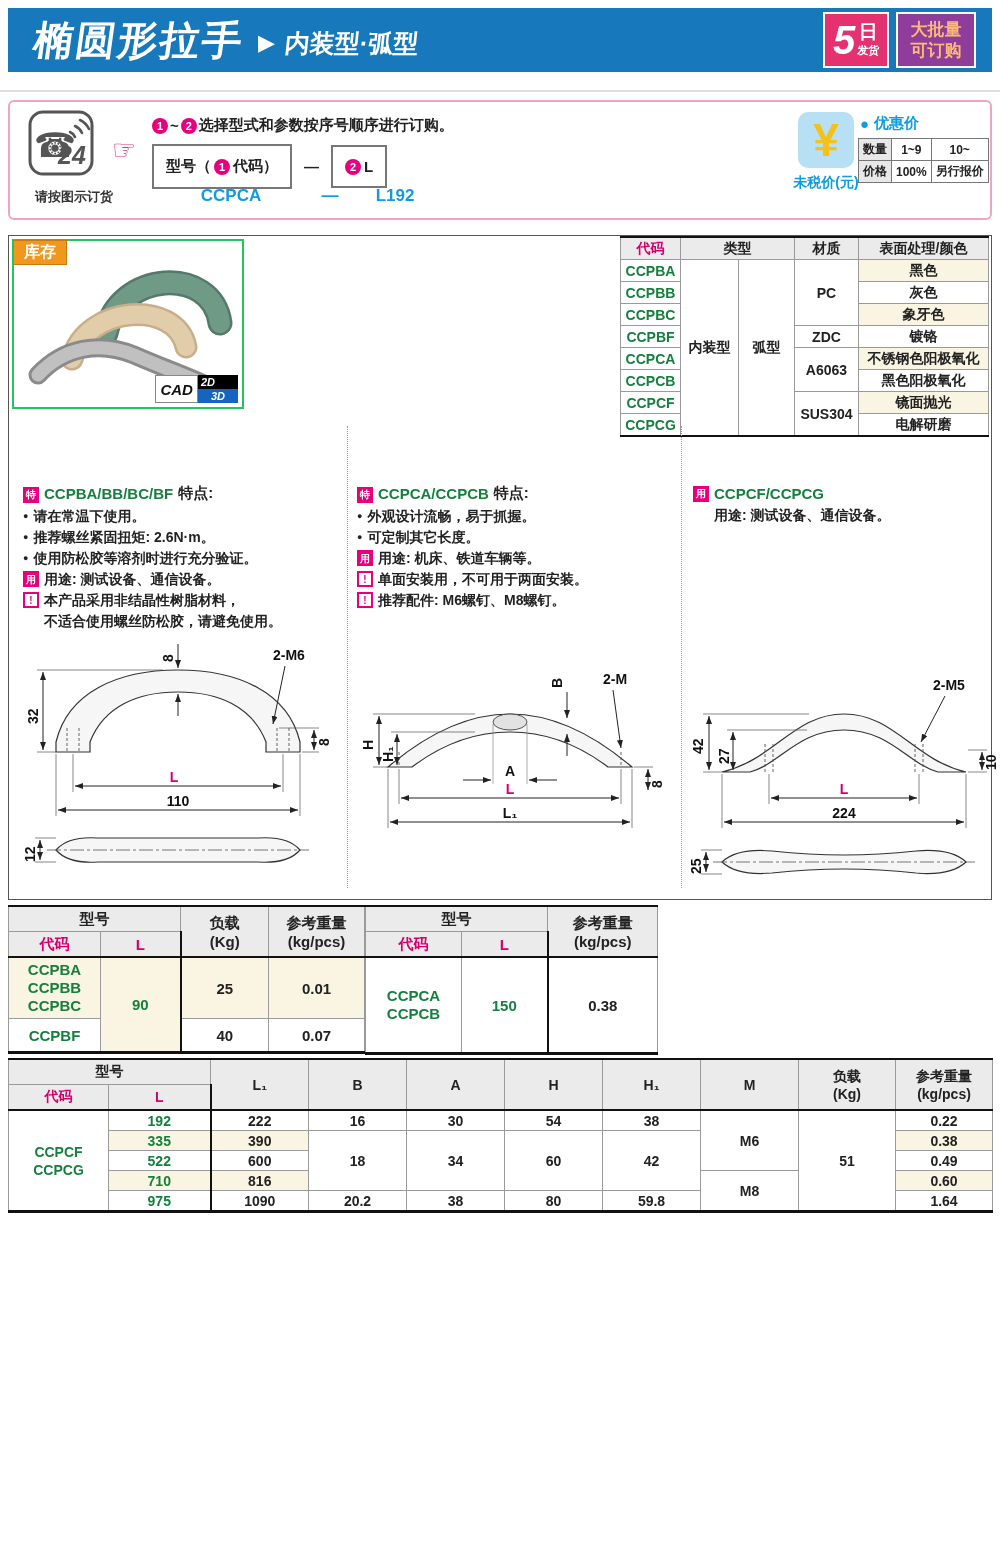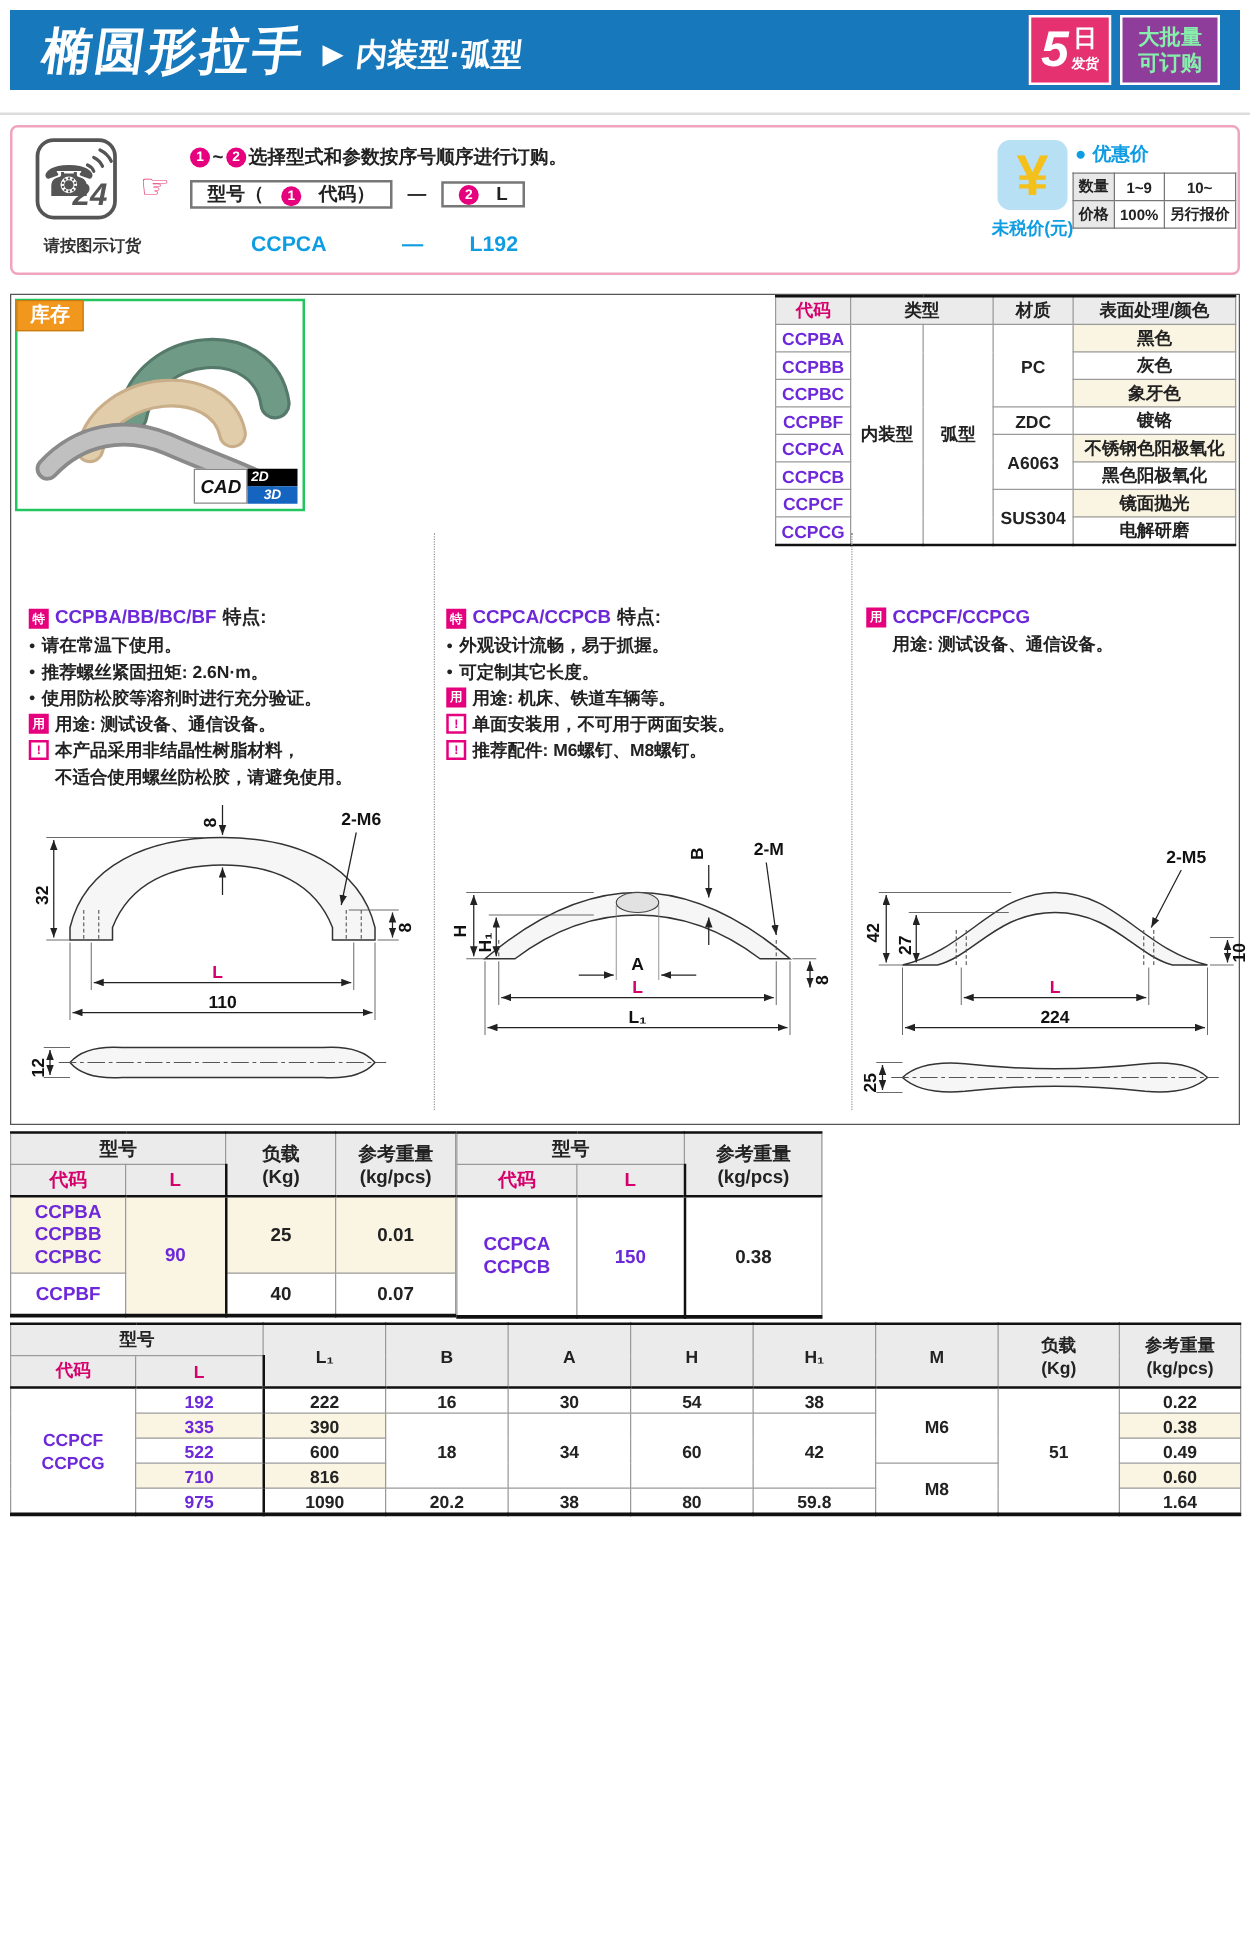--- a/index.html
+++ b/index.html
@@ -10,31 +10,31 @@
   #hdr{left:8px;top:8px;width:984px;height:64px;background:#1779bb;display:flex;align-items:center;}
   .title{color:#fff;font-size:40px;font-weight:bold;transform:skewX(-8deg);letter-spacing:2px;margin-left:26px;white-space:nowrap;}
   .harrow{color:#fff;font-size:22px;margin:6px 10px 0 14px;}
   .subtitle{color:#fff;font-size:25px;font-weight:bold;transform:skewX(-6deg);margin-top:6px;white-space:nowrap;}
   .badges{margin-left:auto;display:flex;gap:7px;margin-right:16px;}
   .b5{width:62px;height:52px;background:#e5316f;border:2px solid #fff;display:flex;align-items:center;justify-content:center;color:#fff;}
   .b5 .big{font-size:40px;font-weight:bold;font-style:italic;line-height:1;}
   .b5 .col{display:flex;flex-direction:column;margin-left:2px;align-items:center;}
   .b5 .day{font-size:19px;font-weight:bold;line-height:1.1;}
   .b5 .ship{font-size:11px;font-weight:bold;white-space:nowrap;}
-  .bbulk{width:76px;height:52px;background:#8e3e9a;border:2px solid #fff;color:#86efac;display:flex;flex-direction:column;align-items:center;justify-content:center;font-weight:bold;font-size:17px;line-height:1.25;white-space:nowrap;}
+  .bbulk{width:76px;height:52px;background:#8e3e9a;border:2px solid #fff;color:#fdba74;display:flex;flex-direction:column;align-items:center;justify-content:center;font-weight:bold;font-size:17px;line-height:1.25;white-space:nowrap;}
   .rule{left:0;top:90px;width:1000px;height:2px;background:#ddd;}
 
   
   #order{left:8px;top:100px;width:980px;height:116px;border:2px solid #f0a4bd;border-radius:6px;background:#fff;}
   .pcap{left:8px;top:86px;width:112px;text-align:center;font-size:13px;font-weight:bold;color:#333;white-space:nowrap;}
   .hand{left:102px;top:32px;font-size:27px;color:#e5316f;}
   .circ{display:inline-flex;width:16px;height:16px;border-radius:50%;background:#e6007e;color:#fff;font-size:11px;font-weight:bold;align-items:center;justify-content:center;flex:none;}
   .instr{left:142px;top:14px;display:flex;align-items:center;gap:2px;font-size:15px;font-weight:bold;}
   .boxrow{left:142px;top:42px;display:flex;align-items:center;font-size:15px;font-weight:bold;}
-  .obox{border:2px solid #777;padding:0 12px;display:flex;align-items:flex-end;gap:14px;background:#fff;}
+  .obox{border:2px solid #777;padding:11px 12px;display:flex;align-items:center;gap:3px;background:#fff;}
   .dash{margin:0 12px;}
   .ex{left:142px;top:84px;display:flex;font-size:17px;font-weight:bold;color:#0e9ce2;}
   .ex span{display:inline-block;text-align:center;}
   .exc{width:158px;} .exd{width:40px;} .exl{width:90px;}
   .yicon{left:788px;top:10px;width:56px;height:56px;background:#b8e0f5;border-radius:10px;display:flex;align-items:center;justify-content:center;}
   .yicon span{color:#f3c01c;font-size:46px;font-weight:bold;}
   .taxlbl{left:772px;top:72px;width:88px;text-align:center;color:#0e9ce2;font-weight:bold;font-size:14px;white-space:nowrap;}
   .ptitle{left:850px;top:12px;color:#0e9ce2;font-weight:bold;font-size:15px;display:flex;align-items:center;gap:5px;}
   .ptbl{left:848px;top:36px;border-collapse:collapse;}
   .ptbl td{border:1px solid #777;font-size:12px;font-weight:bold;text-align:center;padding:2px 4px;white-space:nowrap;}
@@ -46,21 +46,21 @@
   .stock{left:-1px;top:-1px;background:#f2971e;border:1px solid #c87b10;color:#fff;font-weight:bold;font-size:16px;padding:1px 10px;}
   .cadbadge{right:4px;bottom:4px;display:flex;align-items:stretch;margin-left:44px;}
   .cadl{border:1px solid #888;background:#fff;color:#111;font-weight:bold;font-style:italic;font-size:15px;padding:2px 4px;display:flex;align-items:center;}
   .cadcol{display:flex;flex-direction:column;}
   .cad2{background:#000000;color:#fff;font-size:11px;font-weight:bold;font-style:italic;padding:0 3px;line-height:14px;}
   .cad3{background:#1565c0;color:#fff;font-size:11px;font-weight:bold;font-style:italic;padding:0 13px;line-height:14px;}
 
   .mt{border-collapse:collapse;border-top:2px solid #111;border-bottom:2px solid #111;}
   .mt td{border:1px solid #9a9a9a;font-size:14px;font-weight:bold;text-align:center;height:21px;padding:0 3px;white-space:nowrap;}
   .mt .hd{background:#ebebeb;}
-  .cb{color:#6d28d9;} .pk{color:#d6006c;} .cr{background:#faf4e2;}
+  .cb{color:#15803d;} .pk{color:#d6006c;} .cr{background:#faf4e2;}
 
   .vsep{border-left:1px dotted #9a9a9a;width:0;top:190px;height:462px;}
 
   .fcol{font-size:14px;font-weight:bold;}
   .ft{display:flex;align-items:center;gap:5px;font-size:15px;margin-bottom:3px;white-space:nowrap;}
   .fline{display:flex;align-items:flex-start;gap:5px;line-height:21px;white-space:nowrap;}
   .blt{font-size:9px;line-height:21px;}
   .fic{width:16px;height:16px;background:#e6007e;color:#fff;font-size:10px;font-weight:bold;display:inline-flex;align-items:center;justify-content:center;flex:none;margin-top:2px;}
   .nic{width:12px;height:12px;border:2px solid #e6007e;color:#e6007e;background:#fff;font-size:10px;font-weight:bold;display:inline-flex;align-items:center;justify-content:center;flex:none;margin-top:2px;}
   .ind{margin-left:21px;}

